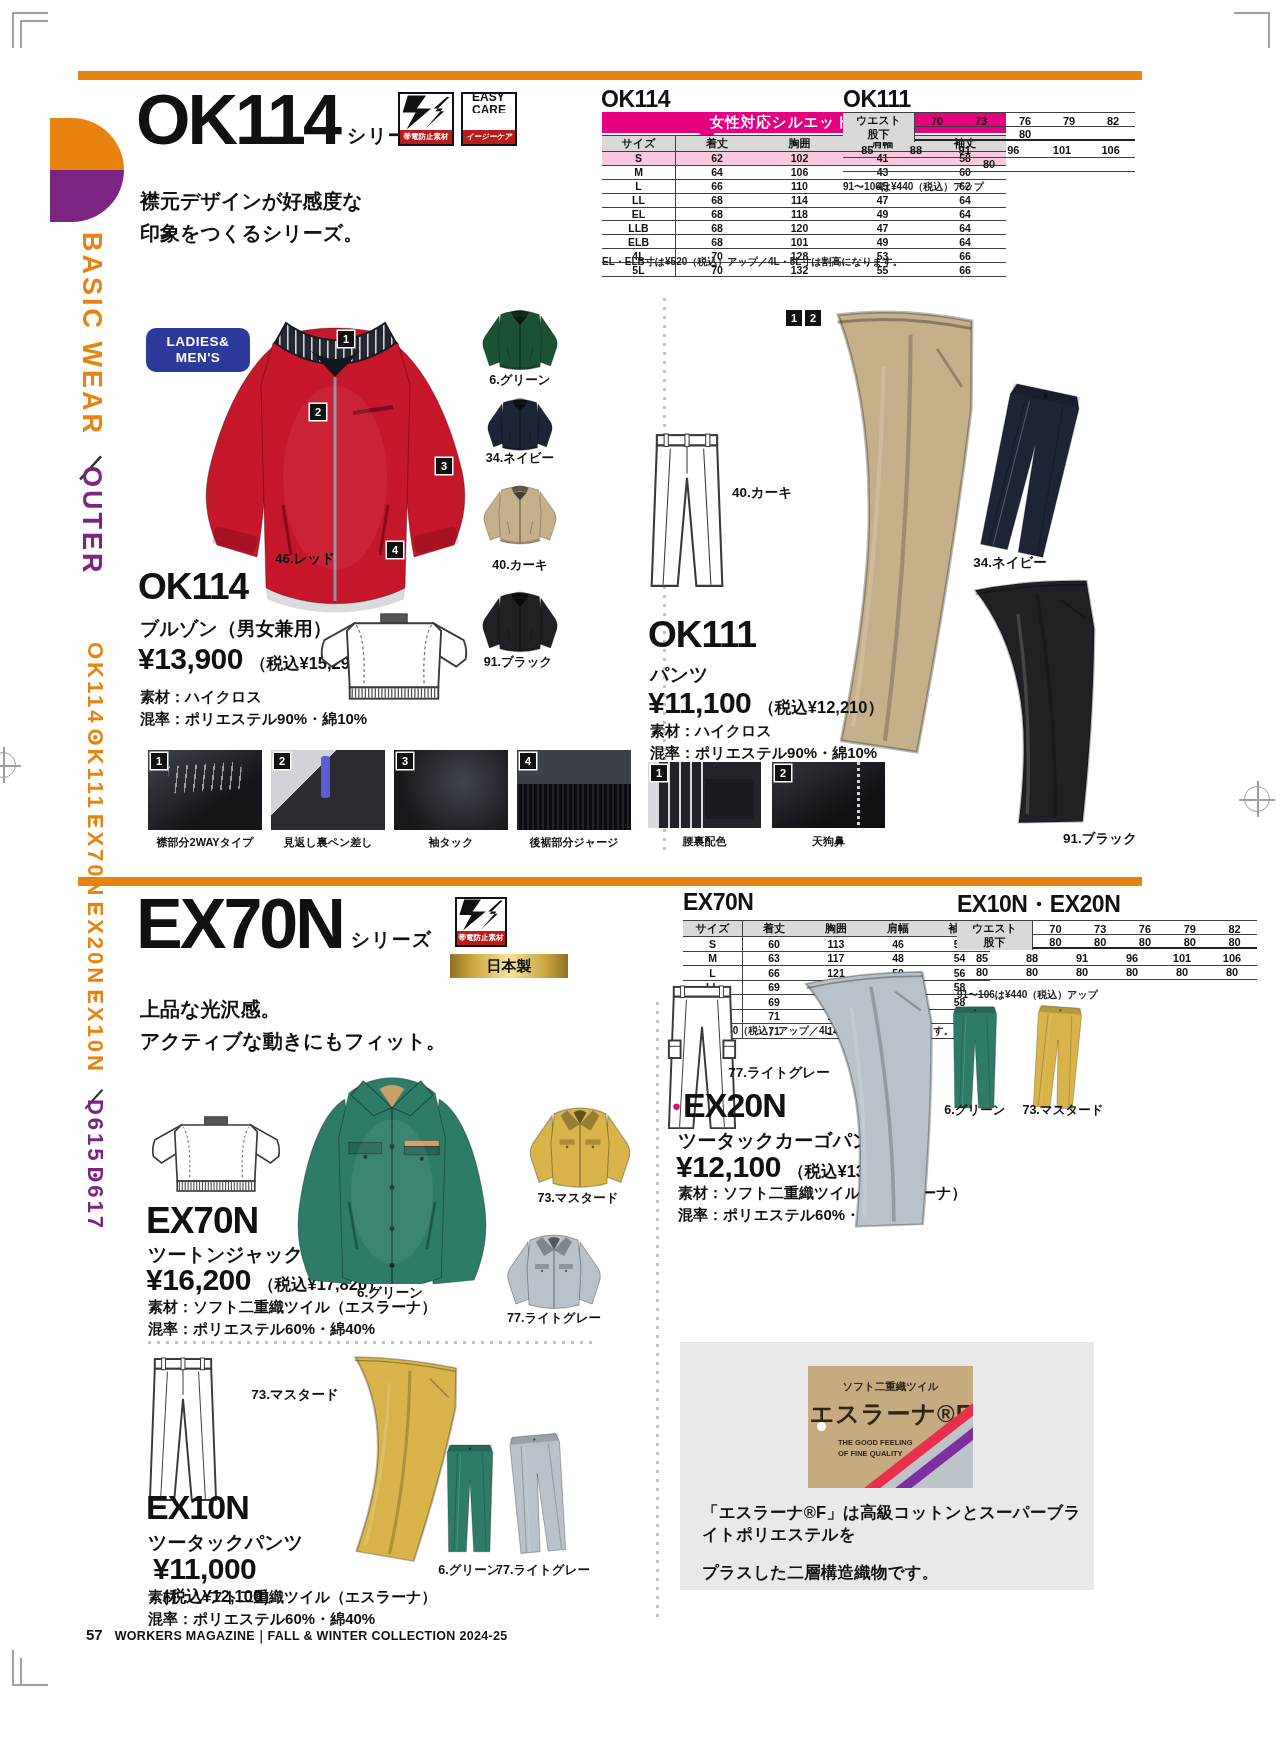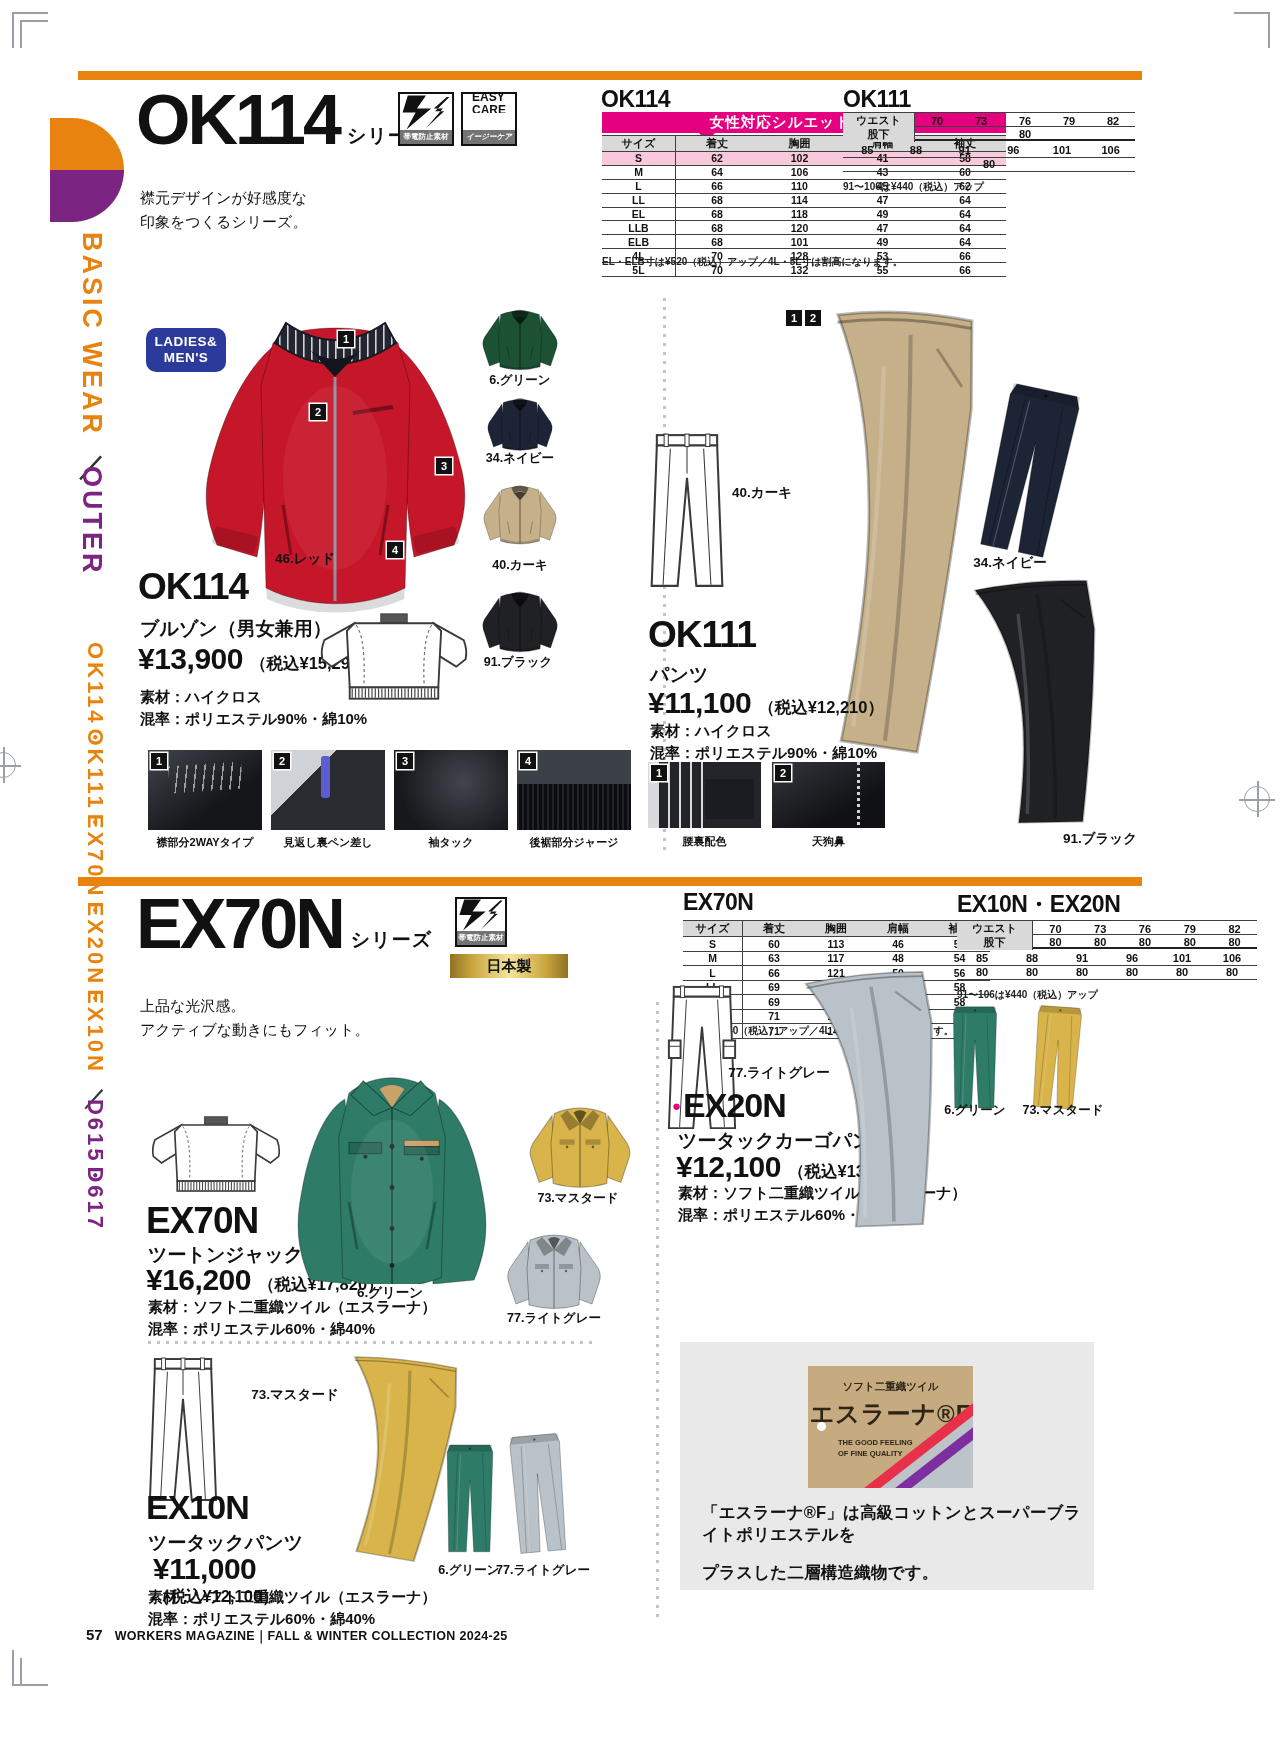--- a/index.html
+++ b/index.html
@@ -35,28 +35,28 @@
   .vt-orange{color:var(--accent_orange);}
   .vt-purple{color:var(--purple);}
   .vt-slash{color:#333;font-weight:600;}
 
   
   .series-title-row{position:absolute;display:flex;align-items:flex-end;}
   .series-title{font-size:70px;font-weight:900;letter-spacing:-3px;line-height:.82;}
   .series-suffix{font-size:19px;font-weight:700;margin-left:8px;letter-spacing:1px;}
   #ok114-title-row{left:136px;top:92px;}
   #ex70n-title-row{left:136px;top:896px;}
-  .series-desc{position:absolute;font-size:15px;font-weight:400;line-height:1.58;}
+  .series-desc{position:absolute;font-size:20px;font-weight:700;line-height:1.58;}
   #ok114-desc{left:140px;top:186px;}
   #ex70n-desc{left:140px;top:994px;}
 
   
   .cert-icon{position:absolute;width:56px;height:54px;border:2.5px solid #111;background:#fff;box-sizing:border-box;display:flex;flex-direction:column;}
   .cert-top{flex:1;display:flex;align-items:center;justify-content:center;overflow:hidden;}
-  .cert-strip{height:14px;background:#737373;color:#fff;font-size:7.5px;font-weight:700;display:flex;align-items:center;justify-content:center;letter-spacing:0;}
+  .cert-strip{height:14px;background:#b91c1c;color:#fff;font-size:7.5px;font-weight:700;display:flex;align-items:center;justify-content:center;letter-spacing:0;}
   #icon-anti1{left:398px;top:92px;} #icon-anti2{left:455px;top:897px;width:52px;height:50px;}
   #icon-easy{left:461px;top:92px;gap:17px;}
   .easy-txt{font-size:12px;font-weight:800;line-height:1.05;letter-spacing:0;}
   .cert-strip.italic{font-style:italic;}
   #badge-japan{left:450px;top:954px;width:118px;height:24px;
     background:linear-gradient(90deg,#8f7122 0%,#c9a43c 18%,#f4e49c 50%,#c9a43c 82%,#8f7122 100%);
     display:flex;align-items:center;justify-content:center;font-size:15px;font-weight:800;color:#111;}
 
   
   .tbl-name{position:absolute;font-size:23px;font-weight:800;letter-spacing:-.5px;}
@@ -86,21 +86,21 @@
   #ok111-rA{left:843px;top:112px;width:292px;height:14.5px;grid-template-columns:72px repeat(5,1fr);border-top:1.2px solid #3f3f3f;}
   #ok111-rB{left:843px;top:126.5px;width:292px;height:14.5px;grid-template-columns:72px 1fr;border-bottom:2.2px solid #222;}
   #ok111-rC{left:843px;top:143px;width:292px;height:14.5px;grid-template-columns:repeat(6,1fr);}
   #ok111-rD{left:843px;top:157.5px;width:292px;height:14.5px;grid-template-columns:1fr;}
   #ex-rA{left:957px;top:920px;width:300px;height:14.5px;grid-template-columns:76px repeat(5,1fr);border-top:1.2px solid #3f3f3f;}
   #ex-rB{left:957px;top:934.5px;width:300px;height:14.5px;grid-template-columns:76px repeat(5,1fr);border-bottom:2.2px solid #222;}
   #ex-rC{left:957px;top:951px;width:300px;height:14.5px;grid-template-columns:repeat(6,1fr);}
   #ex-rD{left:957px;top:965.5px;width:300px;height:14.5px;grid-template-columns:repeat(6,1fr);}
 
   
-  #ladies-badge{left:146px;top:328px;width:80px;height:44px;background:var(--badge_blue);border-radius:10px;
+  #ladies-badge{left:146px;top:328px;width:104px;height:44px;background:var(--badge_blue);border-radius:10px;
     color:#fff;font-weight:800;font-size:13.5px;line-height:1.15;display:flex;flex-direction:column;align-items:center;justify-content:center;letter-spacing:.5px;}
   .num-tag{position:absolute;width:16px;height:16px;background:#111;color:#fff;font-size:11px;font-weight:800;
     display:flex;align-items:center;justify-content:center;box-shadow:0 0 0 1.5px #fff;}
 
   
   .prod-name{position:absolute;font-size:37px;font-weight:900;letter-spacing:-1px;}
   .prod-type{position:absolute;font-size:19px;font-weight:600;}
   .price-row{position:absolute;display:flex;align-items:baseline;}
   .price-big{font-size:30px;font-weight:800;letter-spacing:-.5px;}
   .price-tax{font-size:16.5px;font-weight:700;margin-left:7px;}

